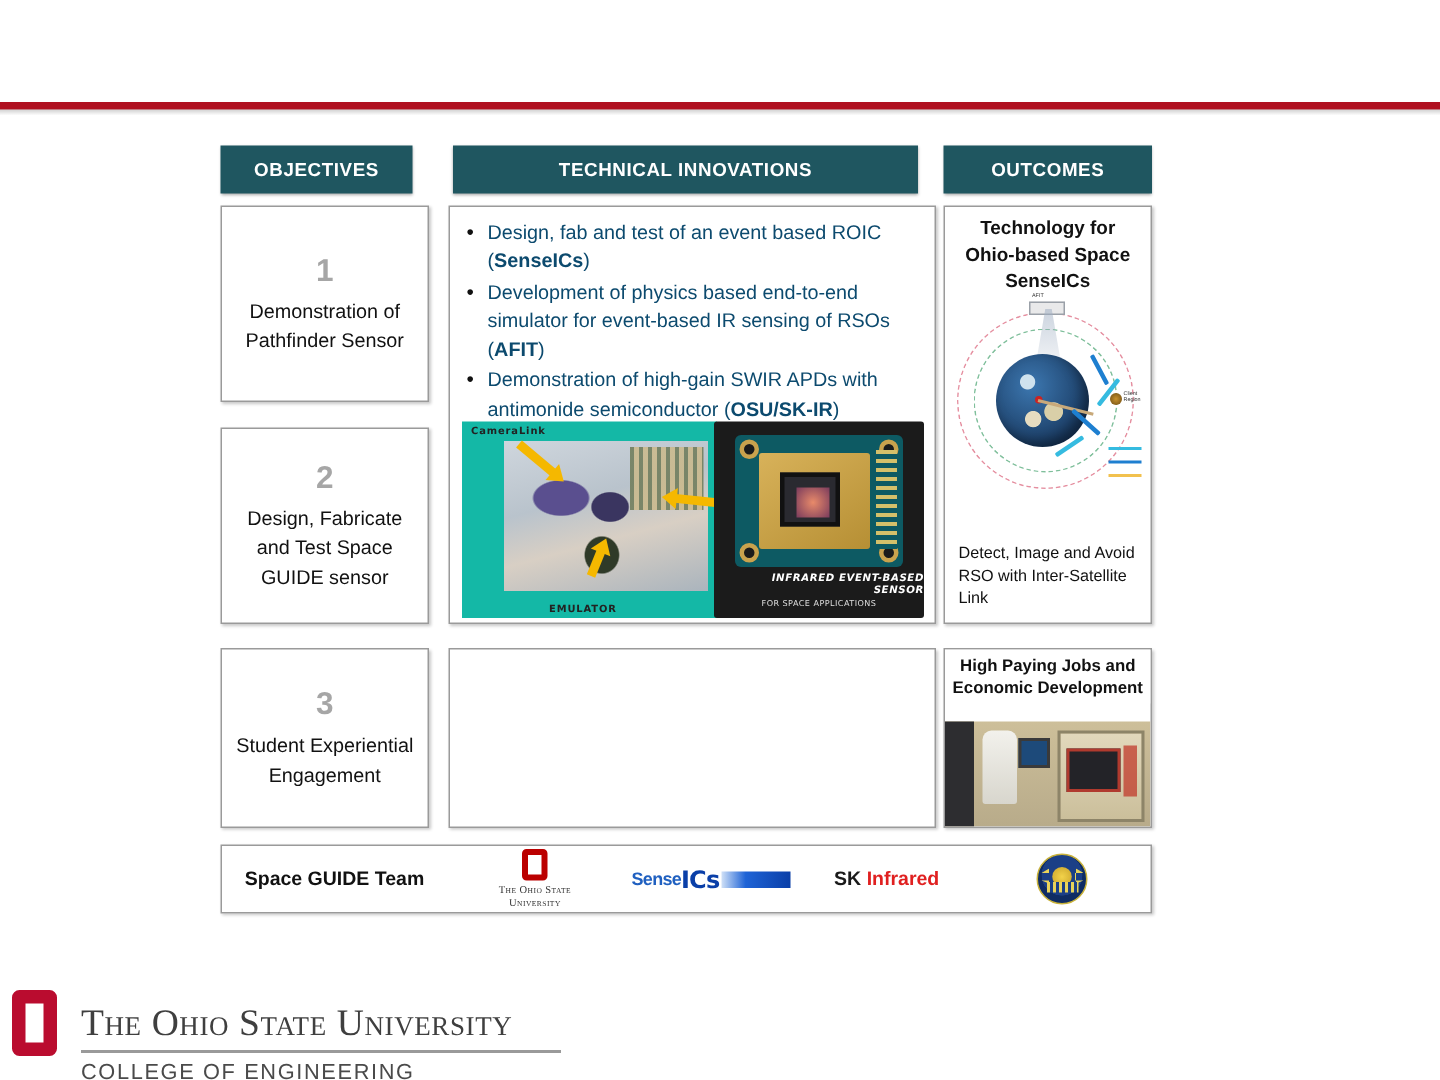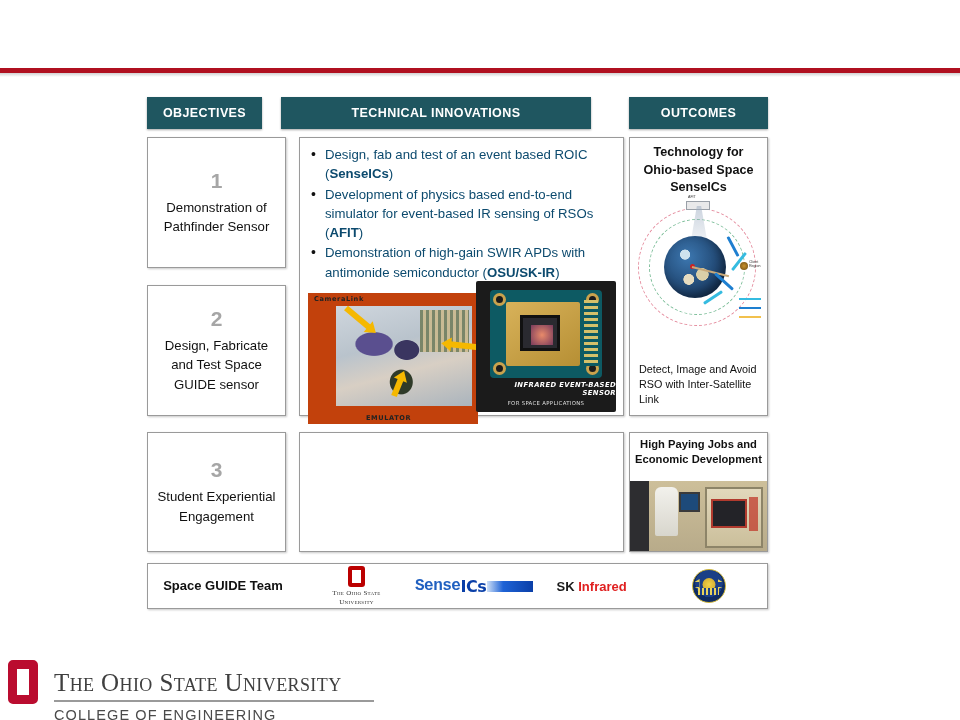--- a/index.html
+++ b/index.html
@@ -23,22 +23,22 @@
 
   
   .hdr {
     position: absolute; height: 32px;
     background: #1F5660;
     color: #ffffff;
     font-size: 12.5px; font-weight: bold; letter-spacing: .4px;
     display: flex; align-items: center; justify-content: center;
     box-shadow: 0 1px 2px rgba(0,0,0,.35);
   }
-  #hdr-obj  { left: 147px; top: 97px;  width: 115px; }
-  #hdr-tech { left: 281px; top: 97px;  width: 310px; }
+  #hdr-obj  { left: 147px; top: 97px;  width: 128px; }
+  #hdr-tech { left: 302px; top: 97px;  width: 310px; }
   #hdr-out  { left: 629px; top: 97px;  width: 139px; }
 
   
   .box {
     position: absolute; background: #ffffff;
     border: 1.6px solid #9a9a9a;
     box-shadow: 1px 1px 2px rgba(0,0,0,.22);
   }
 
   
@@ -64,22 +64,22 @@
   }
   .tech-list li::before {
     content: "•"; position: absolute; left: 3px; top: -1px; font-size: 14px; color: #111;
   }
   .tech-list b { font-weight: bold; }
 
   
   .photo-strip { position: absolute; left: 8px; top: 143px; width: 308px; height: 131px; }
 
   .ph-left {
-    position: absolute; left: 0; top: 12px; width: 170px; height: 131px;
-    background: #c2410c; overflow: hidden;
+    position: absolute; left: 0; top: 0; width: 170px; height: 131px;
+    background: #14b8a6; overflow: hidden;
   }
   .ph-left .cl-label, .ph-left .em-label {
     position: absolute; font-size: 6.6px; font-weight: bold; color: #222;
     letter-spacing: .6px; font-family: "DejaVu Sans", sans-serif;
   }
   .ph-left .cl-label { left: 6px; top: 2px; }
   .ph-left .em-label { left: 58px; bottom: 2px; }
   .ph-img {
     position: absolute; left: 28px; top: 13px; width: 136px; height: 100px;
     background:
@@ -268,21 +268,21 @@
     font-family: "Liberation Serif", serif; font-size: 7px; font-variant: small-caps;
     letter-spacing: .3px; color: #333; line-height: 1.15;
   }
   .osu-small .l2 {
     font-family: "Liberation Serif", serif; font-size: 7px; font-variant: small-caps;
     letter-spacing: .3px; color: #333; line-height: 1.15;
   }
 
   
   .senseics { display: flex; align-items: center; }
-  .senseics .t1 { font-size: 16px; font-weight: bold; color: #2060C0; font-family: Liberation Mono, monospace; letter-spacing: -.5px; }
+  .senseics .t1 { font-size: 12px; font-weight: bold; color: #2060C0; font-family: Liberation Sans, sans-serif; letter-spacing: -.5px; }
   .senseics .t2 { font-size: 16px; font-weight: bold; color: #0A3FA8; font-family: "DejaVu Sans", sans-serif; letter-spacing: -.5px; }
   .senseics .swoosh {
     width: 46px; height: 11px; margin-left: 1px;
     background: linear-gradient(to right, #cfe0f7 0%, #1E63D6 35%, #0A3FA8 100%);
   }
 
   
   .skir .sk { font-size: 13px; font-weight: bold; color: #1a1a1a; }
   .skir .ir { font-size: 13px; font-weight: bold; color: #E02020; }
 

